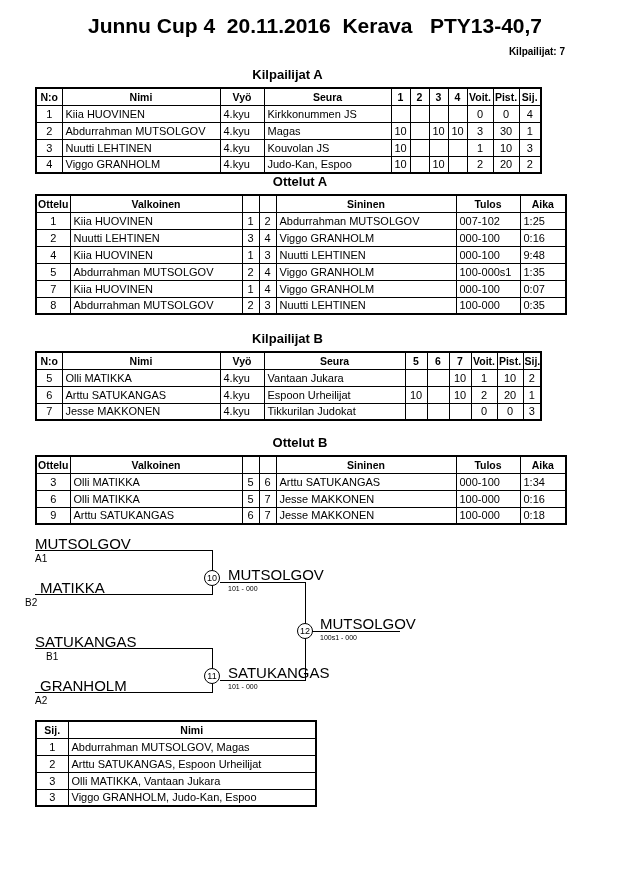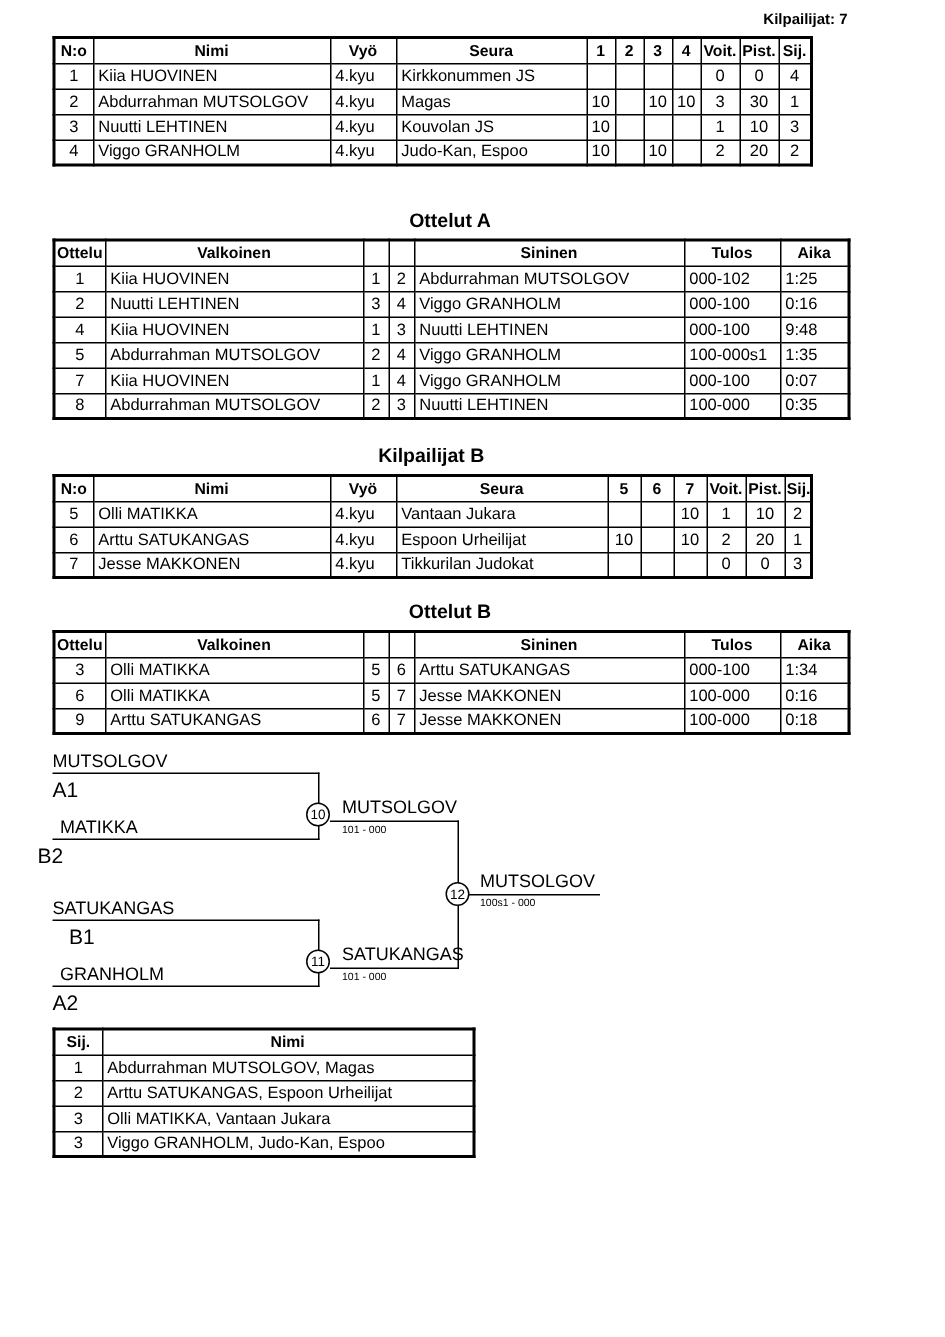--- a/index.html
+++ b/index.html
@@ -7,48 +7,50 @@
   body { width: 630px; min-height: 891px; color: #000; font-family: "Liberation Sans", sans-serif; }
 
   .title { padding-top: 14px; text-align: center; font-size: 21px; font-weight: bold; white-space: pre; }
   .count { width: 565px; margin-top: 8px; text-align: right; font-size: 10px; font-weight: bold; }
 
   .sec-heading { font-size: 13px; font-weight: bold; text-align: center; }
   .head-a { width: 505px; margin-left: 35px; }
   .head-o { width: 530px; margin-left: 35px; }
   .head-t { width: 280px; margin-left: 35px; }
   .h-first { margin-top: 10px; }
-  .h-oa { margin-top: 28px; }
+  .h-oa { }
   .h-kb { margin-top: 16px; }
   .h-ob { margin-top: 14px; }
   .h-t  { margin-top: 4px; }
 
   table { border-collapse: collapse; table-layout: fixed; margin: 5px 0 0 35px; border: 2px solid #000; background: #fff; }
   th, td { border: 1px solid #000; height: 17px; overflow: hidden; white-space: nowrap; }
   th { font-size: 10.5px; font-weight: bold; text-align: center; padding: 0 1px; }
   td { font-size: 11px; padding: 0 3px; }
   td.ac { text-align: center; padding: 0 1px; }
   td.al { text-align: left; }
 
   .bracket { position: relative; width: 630px; height: 182px; margin-top: 8px; }
-  .b-name  { position: absolute; font-size: 12px; }
-  .b-seed  { position: absolute; font-size: 14px; }
+  .b-name  { position: absolute; font-size: 15px; }
+  .b-seed  { position: absolute; font-size: 10px; }
   .b-line  { position: absolute; height: 1px; background: #000; }
   .b-vline { position: absolute; width: 1px; background: #000; }
   .b-circle{ position: absolute; width: 16px; height: 16px; border: 1px solid #000; border-radius: 50%;
              background: #fff; font-size: 9px; line-height: 14px; text-align: center; }
   .b-score { position: absolute; font-size: 7px; }
 </style>
 </head>
 <body>
 
 <div class="page">
 
+  <div class="title">Junnu Cup 4  20.11.2016  Kerava   PTY13-40,7</div>
   <div class="count">Kilpailijat: 7</div>
 
+  <div class="sec-heading head-a h-first">Kilpailijat A</div>
   <table style="width:505px">
     <colgroup>
       <col style="width:26px">
         <col style="width:158px">
         <col style="width:44px">
         <col style="width:127px">
       <col style="width:19px">
         <col style="width:19px">
         <col style="width:19px">
         <col style="width:19px">
@@ -149,21 +151,21 @@
           <th>Aika</th>
         </tr>
     </thead>
     <tbody>
         <tr>
           <td class="ac">1</td>
           <td class="al">Kiia HUOVINEN</td>
           <td class="ac">1</td>
           <td class="ac">2</td>
           <td class="al">Abdurrahman MUTSOLGOV</td>
-          <td class="al">000-102</td>
+          <td class="al">007-102</td>
           <td class="al">1:25</td>
         </tr>
         <tr>
           <td class="ac">2</td>
           <td class="al">Nuutti LEHTINEN</td>
           <td class="ac">3</td>
           <td class="ac">4</td>
           <td class="al">Viggo GRANHOLM</td>
           <td class="al">000-100</td>
           <td class="al">0:16</td>

